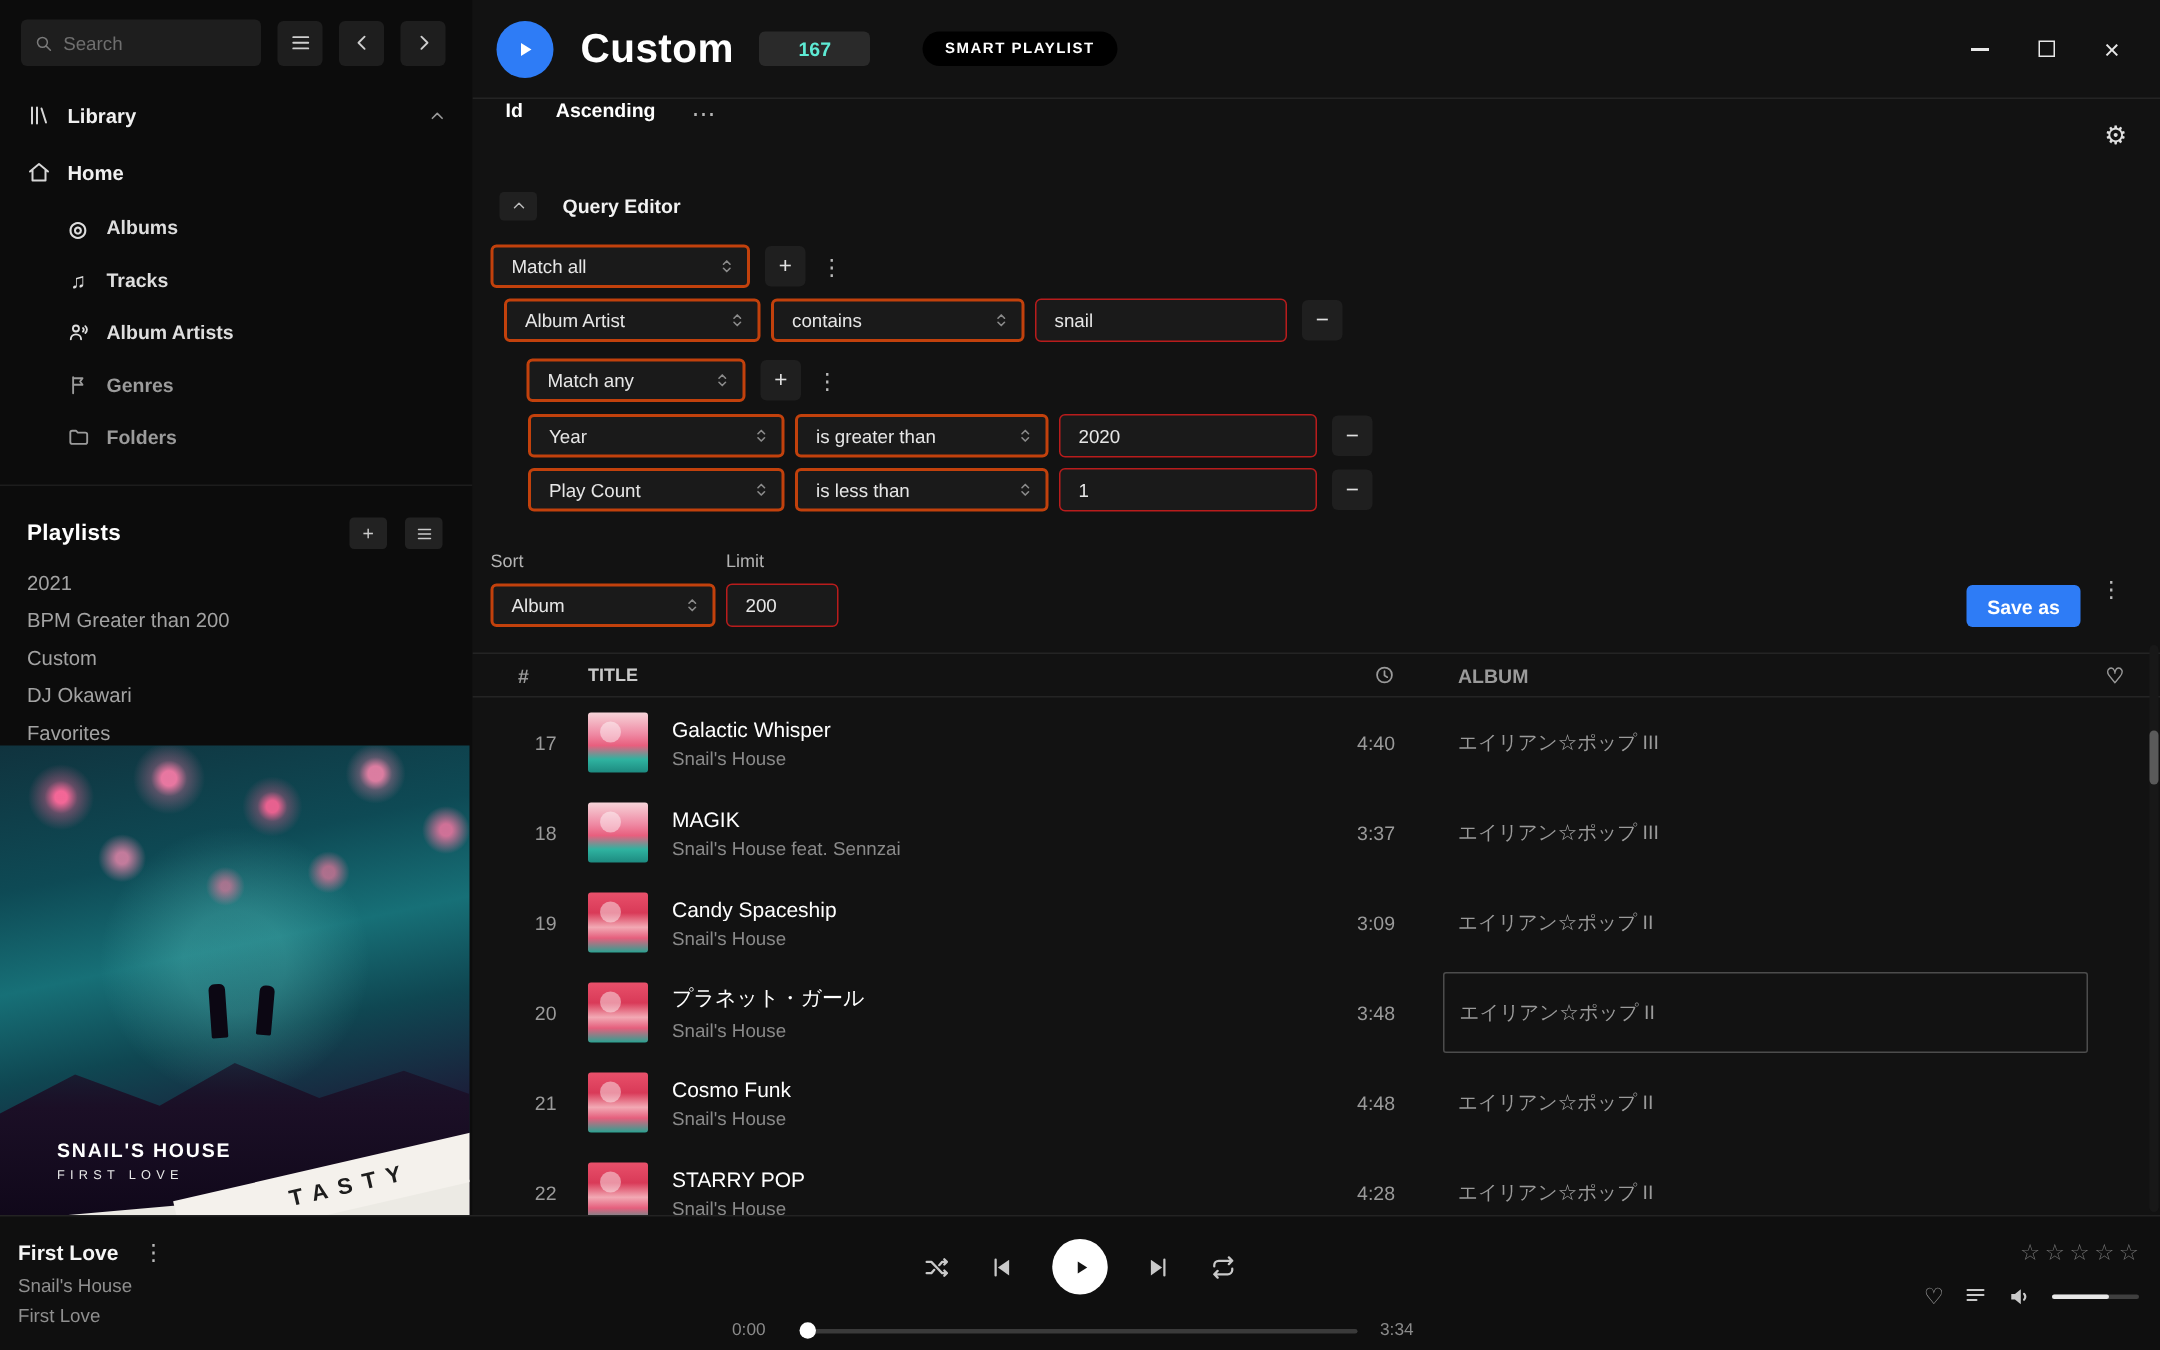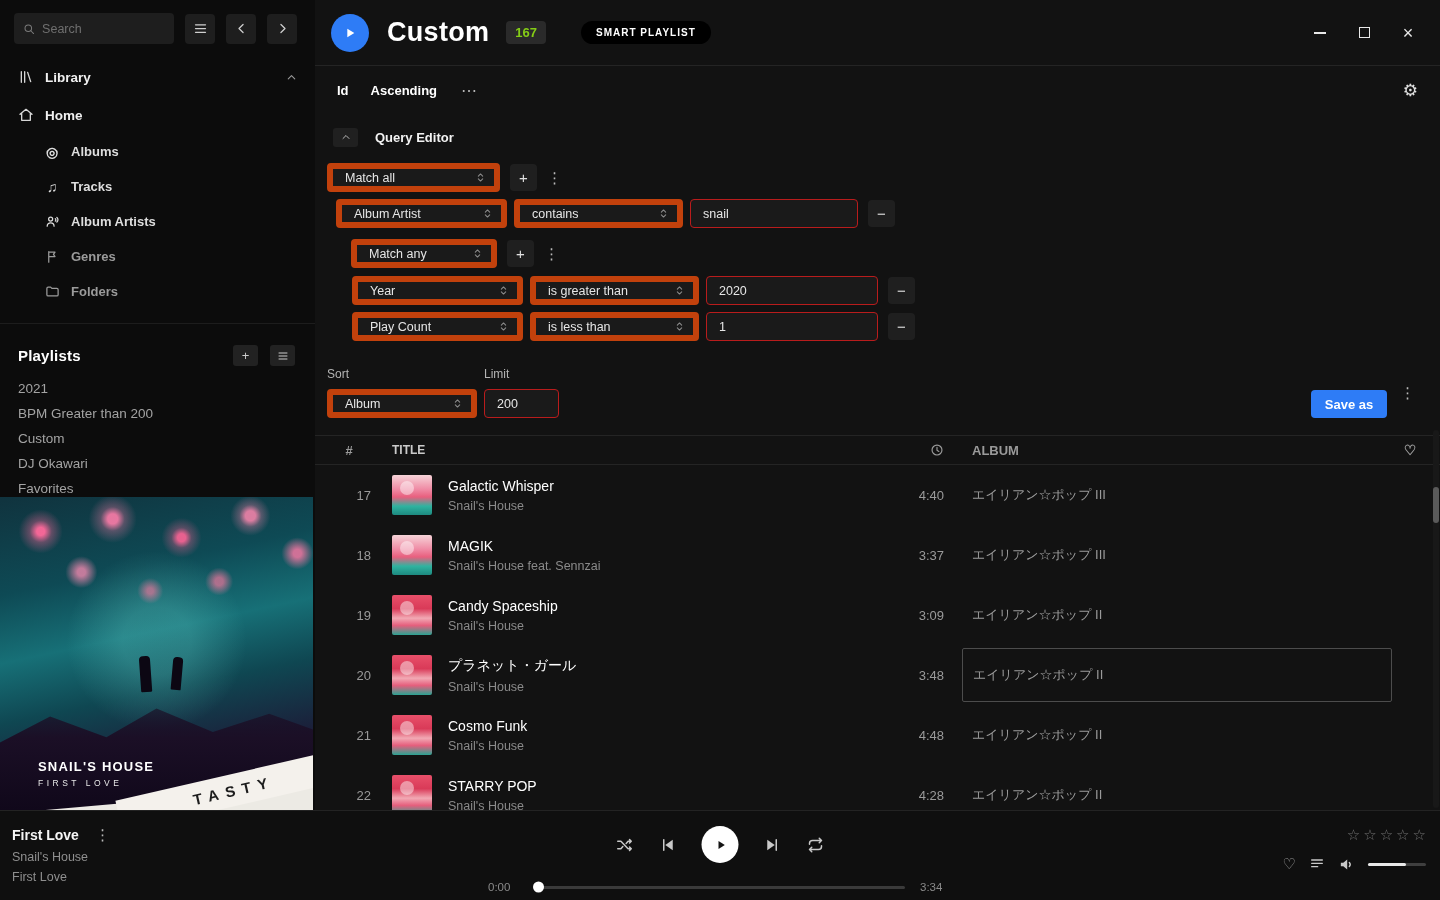--- a/index.html
+++ b/index.html
@@ -51,41 +51,41 @@
   .cover-album{font-size:8.5px;letter-spacing:3.5px;color:#e8e8e8;margin-top:4px}
   .ribbon2{position:absolute;left:-12px;bottom:-20px;width:345px;height:30px;background:#eceae4;transform:rotate(-5deg);z-index:1}
   .ribbon{position:absolute;right:-38px;bottom:4px;width:235px;height:32px;background:#f4f1ec;transform:rotate(-13deg);display:flex;align-items:center;justify-content:center;z-index:2}
   .ribbon span{color:#1d1d1d;font-size:15px;font-weight:800;letter-spacing:7px}
 
   
   .main{position:absolute;left:315px;top:0;width:1125px;height:810px;background:#121212;overflow:hidden}
   .page-header{height:66px;display:flex;align-items:center;padding:0 10px 0 16px;border-bottom:1px solid #242424}
   .play-circle{width:38px;height:38px;border-radius:50%;background:#2e7cf6;border:0;display:flex;align-items:center;justify-content:center;cursor:pointer;color:#fff}
   .page-title{font-size:27px;font-weight:800;margin-left:18px;letter-spacing:.3px}
-  .count-badge{margin-left:17px;background:#2a2a2a;border-radius:4px;padding:4px 9px;font-size:13px;font-weight:700;color:#84cc16}
+  .count-badge{margin-left:17px;background:#2a2a2a;border-radius:4px;padding:4px 26px;font-size:13px;font-weight:700;color:#5eead4}
   .type-badge{margin-left:35px;background:#000;border-radius:12px;padding:6px 15px;font-size:10px;font-weight:800;letter-spacing:1px;color:#fff}
   .win-controls{margin-left:auto;display:flex;align-items:center;gap:0}
   .win-btn{width:44px;height:40px;background:transparent;border:0;color:#e8e8e8;display:flex;align-items:center;justify-content:center;cursor:pointer}
   .min-glyph{width:12px;height:2px;background:#e8e8e8}
   .max-glyph{width:11px;height:11px;border:1.5px solid #e8e8e8}
   .close-glyph{font-size:18px;line-height:1}
 
-  .toolbar{display:flex;align-items:center;height:48px;padding:0 22px}
+  .toolbar{display:flex;height:48px;padding:0 22px}
   .chip{font-size:13px;font-weight:700;color:#fff;cursor:pointer}
   .chip + .chip{margin-left:22px}
   .toolbar-ellipsis{margin-left:24px;color:#b5b5b5;font-size:16px;cursor:pointer}
   .gear{margin-left:auto;color:#e0e0e0;font-size:17px;cursor:pointer;background:transparent;border:0}
 
   
   .qe{padding:0 22px 0 12px}
   .qe-head{display:flex;align-items:center;gap:17px;height:30px;margin-top:8px;margin-left:6px}
   .collapse-btn{width:25px;height:19px;background:#202020;border:0;border-radius:3px;display:flex;align-items:center;justify-content:center;color:#b9b9b9;cursor:pointer}
   .qe-title{font-size:13px;font-weight:700;color:#f2f2f2}
   .qe-row{display:flex;align-items:center;gap:7px}
-  .select{height:29px;background:#1a1a1a;border:6px solid #c2410c;border-radius:4px;display:flex;align-items:center;justify-content:space-between;padding:0 7px 0 12px;font-size:12.5px;color:#e6e6e6;cursor:pointer}
+  .select{height:29px;background:#1a1a1a;border:2px solid #c2410c;border-radius:4px;display:flex;align-items:center;justify-content:space-between;padding:0 7px 0 12px;font-size:12.5px;color:#e6e6e6;cursor:pointer}
   .select .ud{color:#8a8a8a;width:13px}
   .tinput{height:29px;background:#1a1a1a;border:1px solid #b91c1c;border-radius:4px;padding:0 12px;font-size:12.5px;color:#e6e6e6;outline:0}
   .sq-btn{width:27px;height:27px;background:#1f1f1f;border:0;border-radius:4px;color:#e0e0e0;font-size:15px;display:flex;align-items:center;justify-content:center;cursor:pointer;margin-left:3px}
   .kebab{color:#b9b9b9;font-size:15px;padding:0 3px;cursor:pointer;background:transparent;border:0}
   .w173{width:173px}.w171{width:171px}.w169{width:169px}.w172{width:172px}.w168{width:168px}
   .w146{width:146px}.w150{width:150px}.w124{width:124px}.w75{width:75px}
   .ml9{margin-left:9px}.ml24{margin-left:24px}.ml25{margin-left:25px}
   .mt11{margin-top:11px}.mt7{margin-top:7px}.mt8{margin-top:8px}
   .sort-row{display:flex;align-items:flex-end;margin-top:26px}
   .sort-group{display:flex;flex-direction:column;gap:8px;margin-right:7px}
@@ -100,21 +100,21 @@
   .col-num{width:44px;text-align:right;color:#9a9a9a;font-size:13px;flex:none}
   .h-num{text-align:center}
   .col-art{width:40px;height:40px;border-radius:2px;margin-left:21px;flex:none;position:relative;overflow:hidden}
   .art-a{background:linear-gradient(180deg,#f6d3d8 0%,#ef8aa4 36%,#e85f7e 55%,#2fb3a0 78%,#1d8a80 100%)}
   .art-b{background:linear-gradient(180deg,#e8506a 0%,#d93a58 34%,#f2a9b4 58%,#e55f7d 76%,#2aa392 100%)}
   .col-art::after{content:"";position:absolute;left:8px;top:6px;width:14px;height:14px;border-radius:50%;background:rgba(255,255,255,.45)}
   .col-main{flex:1;margin-left:16px;min-width:0}
   .h-title{flex:1;margin-left:21px}
   .tr-title{font-size:14px;color:#fff;font-weight:500;white-space:nowrap;overflow:hidden;text-overflow:ellipsis}
   .tr-artist{font-size:12.5px;color:#8a8a8a;margin-top:5px;white-space:nowrap;overflow:hidden;text-overflow:ellipsis}
-  .col-dur{width:80px;text-align:right;color:#9a9a9a;font-size:13px;margin-right:18px;flex:none;display:flex;justify-content:flex-end}
+  .col-dur{width:80px;text-align:right;color:#9a9a9a;font-size:13px;margin-right:32px;flex:none;display:flex;justify-content:flex-end}
   .col-album{width:430px;color:#9a9a9a;font-size:13px;padding-left:10px;flex:none;align-self:stretch;display:flex;align-items:center}
   .col-album.focused{border:1px solid #4c4c4c;border-radius:2px;margin:3px 0}
   .col-fav{width:36px;text-align:center;color:#9a9a9a;flex:none;font-size:14px}
   .scroll-track{position:absolute;right:1px;top:430px;width:6px;height:378px;background:#181818;border-radius:3px}
   .scroll-thumb{position:absolute;right:1px;top:487px;width:6px;height:36px;background:#5a5a5a;border-radius:3px;cursor:pointer}
 
   
   .player{position:absolute;left:0;bottom:0;width:1440px;height:90px;background:#0f0f0f;border-top:1px solid #232323}
   .np{position:absolute;left:12px;top:15px}
   .np-title-row{display:flex;align-items:center;gap:13px}

